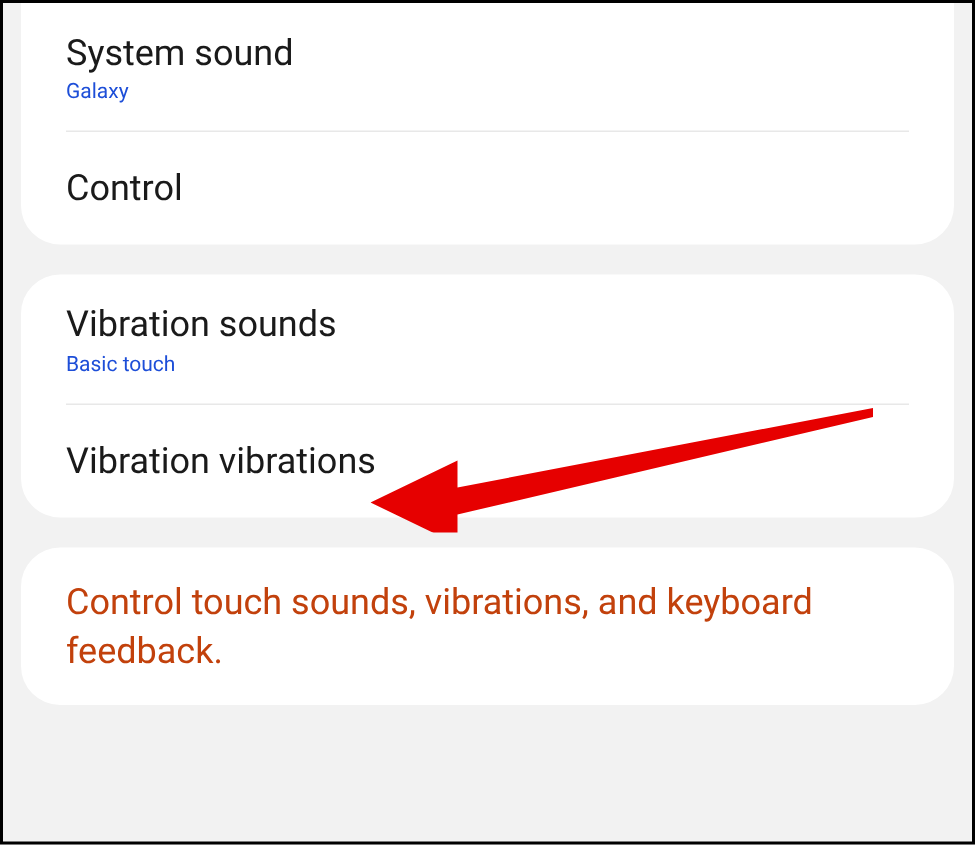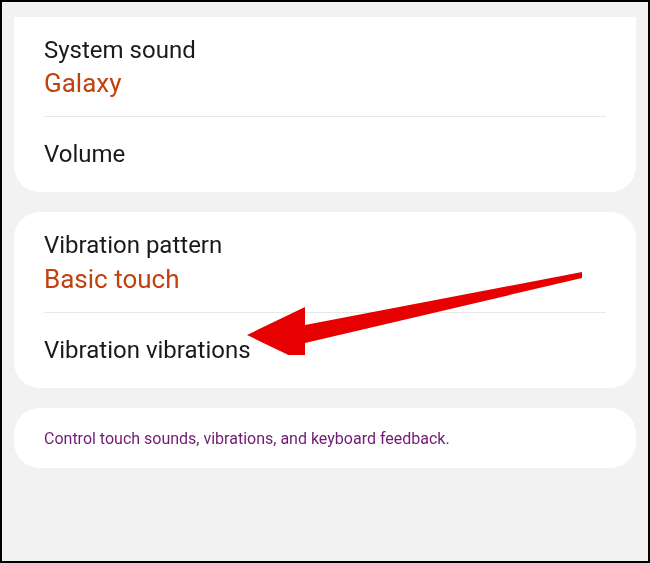--- a/index.html
+++ b/index.html
@@ -21,48 +21,48 @@
     }
     .card {
       background: #ffffff;
       border-radius: 26px;
       margin: 0 12px 20px 12px;
       overflow: hidden;
     }
     .card.first {
       border-top-left-radius: 0;
       border-top-right-radius: 0;
-      margin-top: 15px;
+      margin-top: 0;
     }
     .row {
       padding: 22px 30px 22px 30px;
     }
     .row.with-sub {
       padding: 18px 30px 18px 30px;
     }
     .divider {
       height: 1px;
       background: #e8e8e8;
       margin: 0 30px;
     }
     .title {
       font-size: 24px;
       color: #1a1a1a;
       font-weight: 400;
       line-height: 1.3;
     }
     .sub-link {
-      font-size: 26px;
-      color: #c2410c;
+      font-size: 14px;
+      color: #1d4ed8;
       font-weight: 400;
       margin-top: 2px;
     }
     .sub-desc {
-      font-size: 16px;
-      color: #701a75;
+      font-size: 24px;
+      color: #c2410c;
       font-weight: 400;
       margin-top: 2px;
       line-height: 1.4;
     }
     .arrow-container {
       position: absolute;
       top: 263px;
       left: 245px;
       width: 340px;
       height: 90px;
@@ -75,27 +75,27 @@
 
 <div class="content">
 
   <div class="card first">
     <div class="row with-sub">
       <div class="title">System sound</div>
       <div class="sub-link">Galaxy</div>
     </div>
     <div class="divider"></div>
     <div class="row">
-      <div class="title">Volume</div>
+      <div class="title">Control</div>
     </div>
   </div>
 
   <div class="card">
     <div class="row with-sub">
-      <div class="title">Vibration pattern</div>
+      <div class="title">Vibration sounds</div>
       <div class="sub-link">Basic touch</div>
     </div>
     <div class="divider"></div>
     <div class="row">
       <div class="title">Vibration vibrations</div>
     </div>
   </div>
 
   <div class="card">
     <div class="row with-sub">

